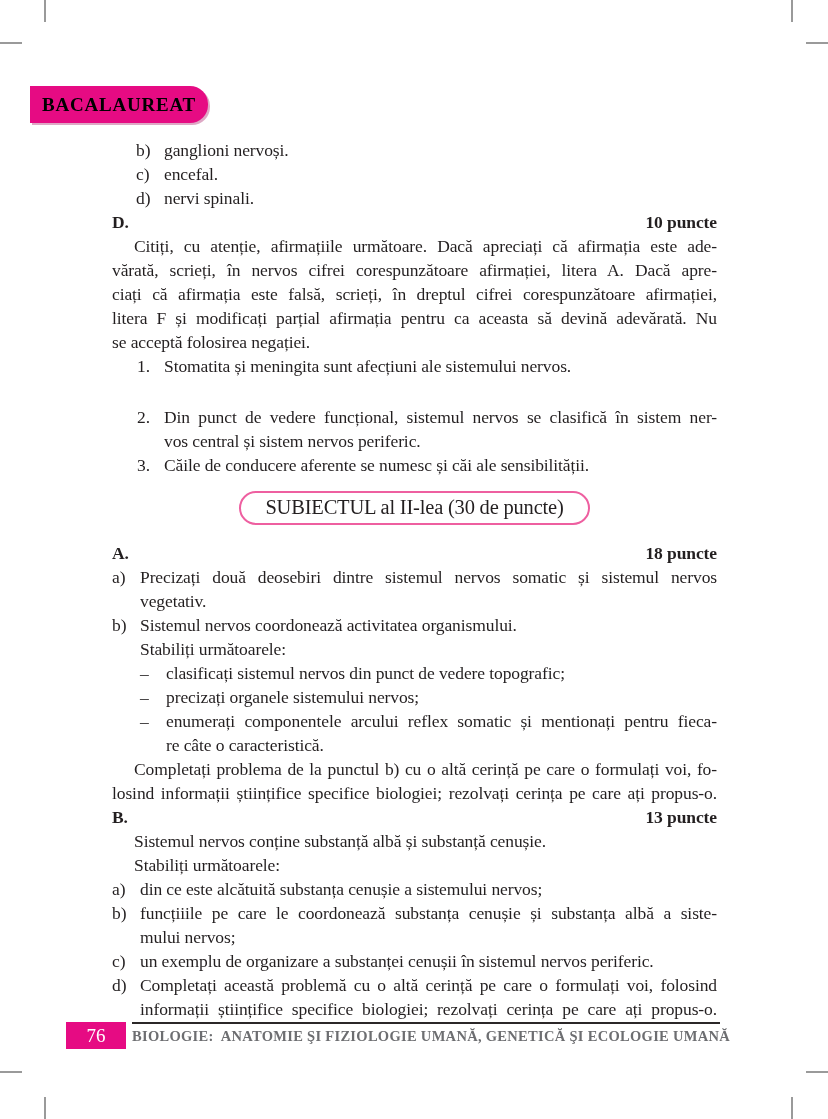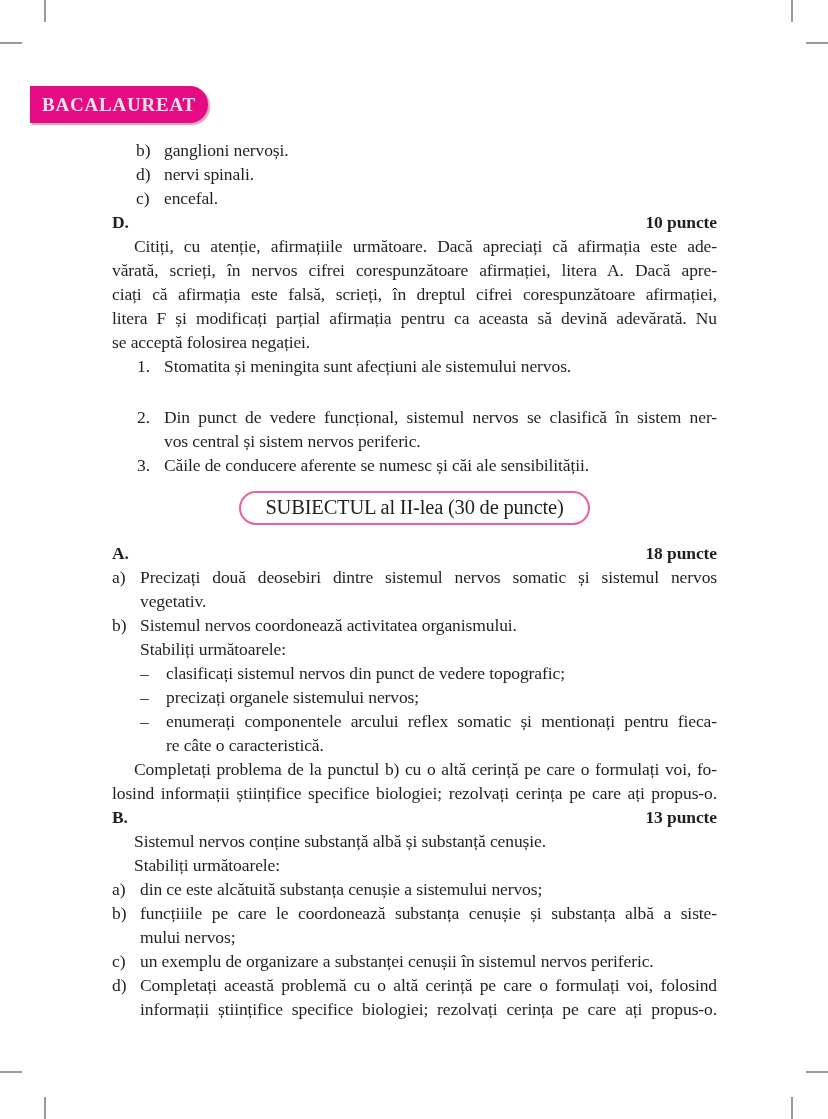--- a/index.html
+++ b/index.html
@@ -12,21 +12,21 @@
   .crop { position:absolute; background:#9a9a9a; }
   .crop.v { width:2px; height:22px; }
   .crop.h { width:22px; height:2px; }
 
   
   .badge {
     position:absolute; left:30px; top:86px; width:178px; height:37px;
     background:var(--magenta,#e60b83);
     border-radius:0 18px 18px 0;
     box-shadow:2px 2px 0 rgba(160,5,90,.35);
-    color:#e5e5e5; font-weight:bold; font-size:19px; letter-spacing:.8px;
+    color:#000000; font-weight:bold; font-size:19px; letter-spacing:.8px;
     text-align:center; line-height:37px;
   }
 
   
   .content {
     position:absolute; left:112px; top:138px; width:605px;
     font-size:17.5px; line-height:24px; letter-spacing:-.1px;
   }
   .row { height:24px; white-space:nowrap; }
   .fj { text-align:justify; text-align-last:justify; white-space:normal; overflow:hidden; }
@@ -81,22 +81,22 @@
   <div class="crop h" style="left:0;     top:1071px;"></div>
   <div class="crop h" style="left:806px; top:1071px;"></div>
   <div class="crop v" style="left:44px;  top:1097px;"></div>
   <div class="crop v" style="left:791px; top:1097px;"></div>
 
   <div class="badge">BACALAUREAT</div>
 
   <div class="content">
 
     <div class="row opt"><span class="mk">b)</span><span>ganglioni nervoși.</span></div>
+    <div class="row opt"><span class="mk">c)</span><span>encefal.</span></div>
     <div class="row opt"><span class="mk">d)</span><span>nervi spinali.</span></div>
-    <div class="row opt"><span class="mk">c)</span><span>encefal.</span></div>
 
     <div class="row hdr">
       <span>D.</span>
       <span>10 puncte</span>
     </div>
 
     <div class="row fj para-first">Citiți, cu atenție, afirmațiile următoare. Dacă apreciați că afirmația este ade-</div>
     <div class="row fj">vărată, scrieți, în nervos cifrei corespunzătoare afirmației, litera A. Dacă apre-</div>
     <div class="row fj">ciați că afirmația este falsă, scrieți, în dreptul cifrei corespunzătoare afirmației,</div>
     <div class="row fj">litera F și modificați parțial afirmația pentru ca aceasta să devină adevărată. Nu</div>
@@ -154,14 +154,18 @@
     <div class="row litem"><span>mului nervos;</span></div>
     <div class="row litem"><span class="mk">c)</span><span>un exemplu de organizare a substanței cenușii în sistemul nervos periferic.</span></div>
     <div class="row litem">
         <span class="mk">d)</span>
         <span class="fj" style="display:block;">Completați această problemă cu o altă cerință pe care o formulați voi, folosind</span>
       </div>
     <div class="row litem fj">informații științifice specifice biologiei; rezolvați cerința pe care ați propus-o.</div>
 
   </div>
 
+  <div class="footer">
+    <div class="pagenum">76</div>
+    <div class="foot-title">BIOLOGIE:&nbsp; ANATOMIE ŞI FIZIOLOGIE UMANĂ, GENETICĂ ŞI ECOLOGIE UMANĂ</div>
+  </div>
 
 </div>
 
 </body></html>

